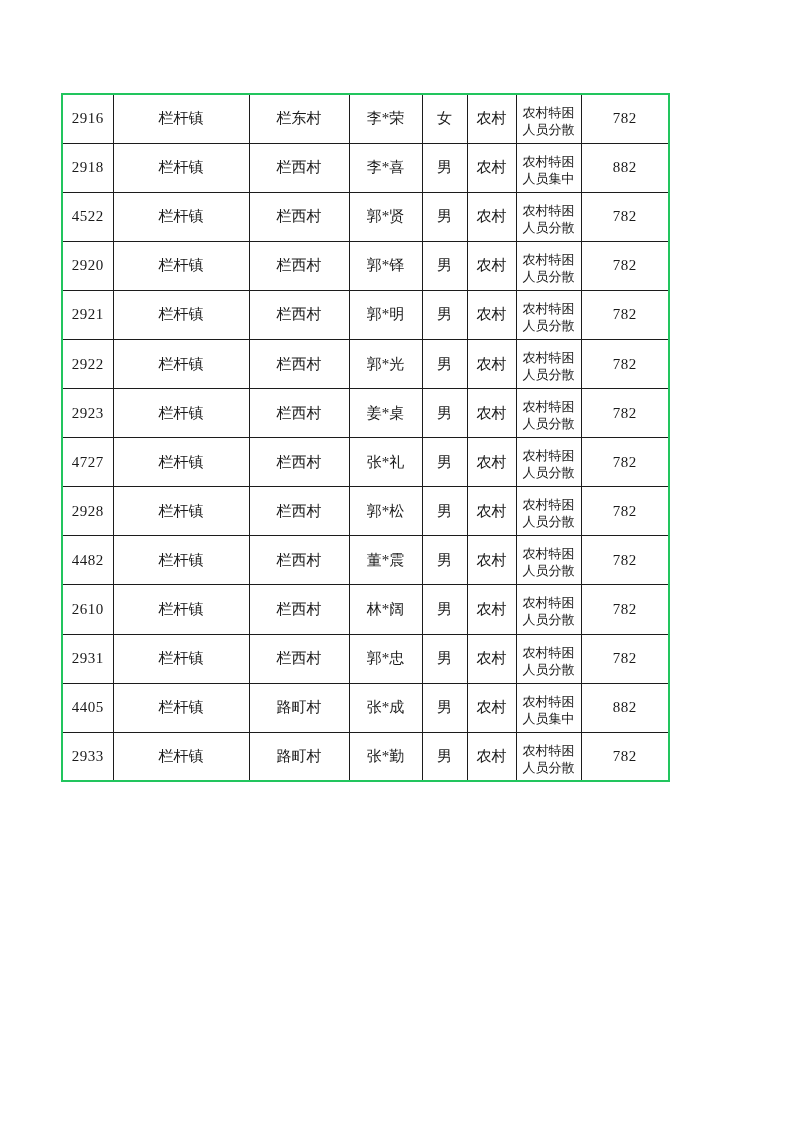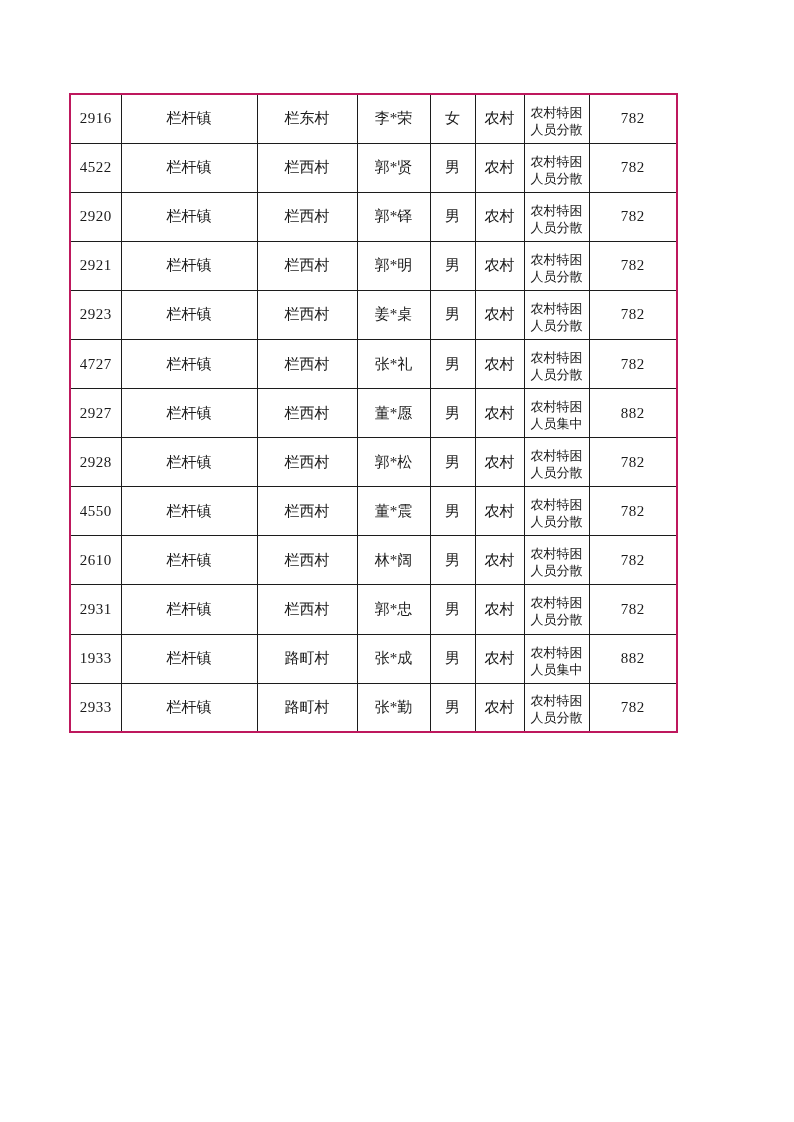--- a/index.html
+++ b/index.html
@@ -12,23 +12,22 @@
     background: #ffffff;
     overflow: hidden;
   }
   table.roster {
     position: absolute;
     left: 61px;
     top: 93px;
     width: 607px;
     border-collapse: collapse;
     table-layout: fixed;
-    border: 2px solid #be185d;
+    border: 2px solid #22c55e;
     color: #1a1a1a;
-    margin-left: 8px;
   }
   table.roster td {
     border: 1px solid #1c1c1c;
     text-align: center;
     vertical-align: middle;
     font-size: 15px;
     padding: 0;
     overflow: hidden;
   }
   table.roster tr { height: 49.1px; }
@@ -69,20 +68,32 @@
       <td>李*荣</td>
       <td>女</td>
       <td>农村</td>
       <td class="cat-cell">
         <div class="cat-text">农村特困人员分散供养</div>
       </td>
       <td class="num">782</td>
     </tr>
 
 
+    <tr>
+      <td class="num">2918</td>
+      <td>栏杆镇</td>
+      <td>栏西村</td>
+      <td>李*喜</td>
+      <td>男</td>
+      <td>农村</td>
+      <td class="cat-cell">
+        <div class="cat-text">农村特困人员集中供养</div>
+      </td>
+      <td class="num">882</td>
+    </tr>
 
     <tr>
       <td class="num">4522</td>
       <td>栏杆镇</td>
       <td>栏西村</td>
       <td>郭*贤</td>
       <td>男</td>
       <td>农村</td>
       <td class="cat-cell">
         <div class="cat-text">农村特困人员分散供养</div>
@@ -109,20 +120,32 @@
       <td>栏西村</td>
       <td>郭*明</td>
       <td>男</td>
       <td>农村</td>
       <td class="cat-cell">
         <div class="cat-text">农村特困人员分散供养</div>
       </td>
       <td class="num">782</td>
     </tr>
 
+    <tr>
+      <td class="num">2922</td>
+      <td>栏杆镇</td>
+      <td>栏西村</td>
+      <td>郭*光</td>
+      <td>男</td>
+      <td>农村</td>
+      <td class="cat-cell">
+        <div class="cat-text">农村特困人员分散供养</div>
+      </td>
+      <td class="num">782</td>
+    </tr>
 
     <tr>
       <td class="num">2923</td>
       <td>栏杆镇</td>
       <td>栏西村</td>
       <td>姜*桌</td>
       <td>男</td>
       <td>农村</td>
       <td class="cat-cell">
         <div class="cat-text">农村特困人员分散供养</div>
@@ -138,48 +161,36 @@
       <td>男</td>
       <td>农村</td>
       <td class="cat-cell">
         <div class="cat-text">农村特困人员分散供养</div>
       </td>
       <td class="num">782</td>
     </tr>
 
 
 
-    <tr>
-      <td class="num">2927</td>
-      <td>栏杆镇</td>
-      <td>栏西村</td>
-      <td>董*愿</td>
-      <td>男</td>
-      <td>农村</td>
-      <td class="cat-cell">
-        <div class="cat-text">农村特困人员集中供养</div>
-      </td>
-      <td class="num">882</td>
-    </tr>
 
     <tr>
       <td class="num">2928</td>
       <td>栏杆镇</td>
       <td>栏西村</td>
       <td>郭*松</td>
       <td>男</td>
       <td>农村</td>
       <td class="cat-cell">
         <div class="cat-text">农村特困人员分散供养</div>
       </td>
       <td class="num">782</td>
     </tr>
 
     <tr>
-      <td class="num">4550</td>
+      <td class="num">4482</td>
       <td>栏杆镇</td>
       <td>栏西村</td>
       <td>董*震</td>
       <td>男</td>
       <td>农村</td>
       <td class="cat-cell">
         <div class="cat-text">农村特困人员分散供养</div>
       </td>
       <td class="num">782</td>
     </tr>
@@ -204,21 +215,21 @@
       <td>郭*忠</td>
       <td>男</td>
       <td>农村</td>
       <td class="cat-cell">
         <div class="cat-text">农村特困人员分散供养</div>
       </td>
       <td class="num">782</td>
     </tr>
 
     <tr>
-      <td class="num">1933</td>
+      <td class="num">4405</td>
       <td>栏杆镇</td>
       <td>路町村</td>
       <td>张*成</td>
       <td>男</td>
       <td>农村</td>
       <td class="cat-cell">
         <div class="cat-text">农村特困人员集中供养</div>
       </td>
       <td class="num">882</td>
     </tr>

